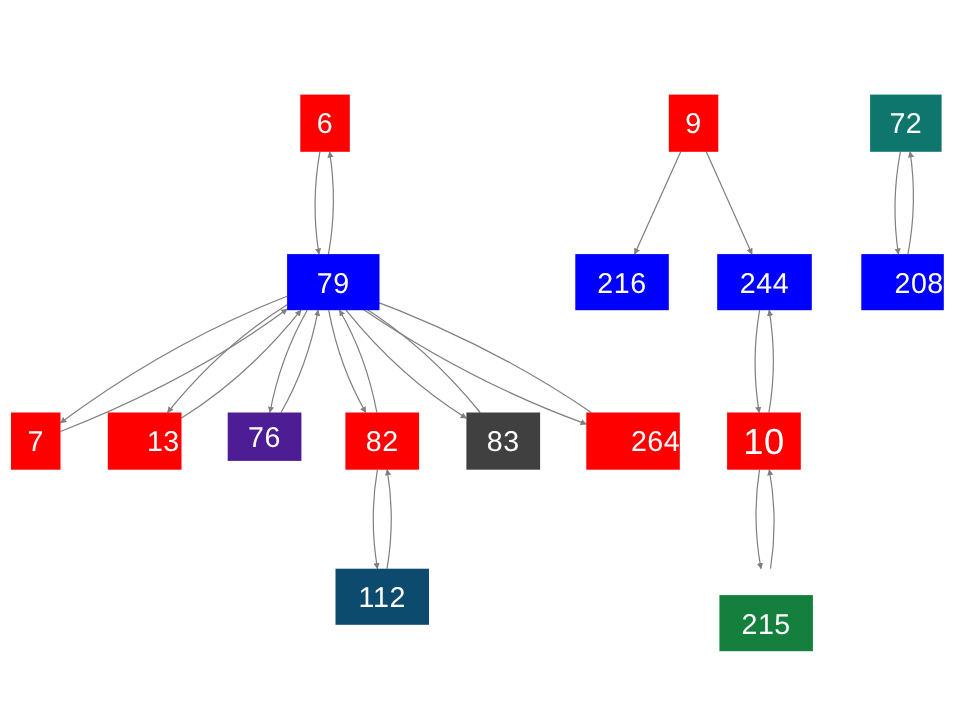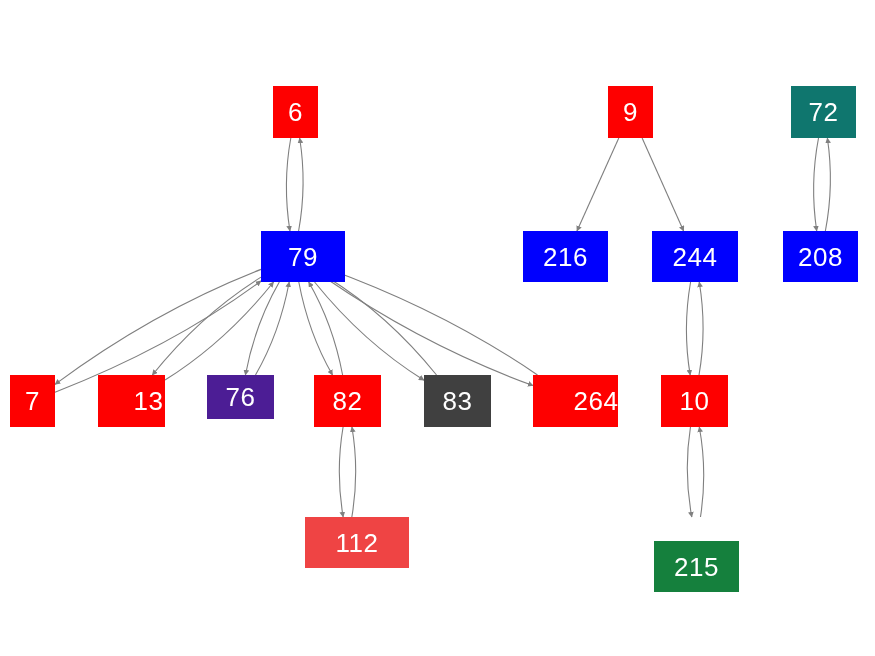--- a/index.html
+++ b/index.html
@@ -96,38 +96,38 @@
       </div>
       <div class="gnode" style="left: 314px; top: 375px; width: 67px; height: 52px; background: rgb(254, 0, 0); font-size: 26px;">
         <span class="gnode-label">82</span>
       </div>
       <div class="gnode" style="left: 424px; top: 375px; width: 67px; height: 52px; background: #404040; font-size: 26px;">
         <span class="gnode-label">83</span>
       </div>
       <div class="gnode" style="left: 533px; top: 375px; width: 85px; height: 52px; background: rgb(254, 0, 0); font-size: 26px; padding-left: 41px;">
         <span class="gnode-label">264</span>
       </div>
-      <div class="gnode" style="left: 305px; top: 517px; width: 104px; height: 51px; background: #ef4444; font-size: 26px;">
+      <div class="gnode" style="left: 305px; top: 517px; width: 85px; height: 51px; background: #0c4a6e; font-size: 26px;">
         <span class="gnode-label">112</span>
       </div>
       <div class="gnode" style="left: 608px; top: 86px; width: 45px; height: 52px; background: rgb(254, 0, 0); font-size: 26px;">
         <span class="gnode-label">9</span>
       </div>
       <div class="gnode" style="left: 523px; top: 231px; width: 85px; height: 51px; background: rgb(0, 0, 254); font-size: 26px; justify-content: center;">
         <span class="gnode-label">216</span>
       </div>
       <div class="gnode" style="left: 652px; top: 231px; width: 86px; height: 51px; background: rgb(0, 0, 254); font-size: 26px;">
         <span class="gnode-label">244</span>
       </div>
-      <div class="gnode" style="left: 661px; top: 375px; width: 67px; height: 52px; background: rgb(254, 0, 0); font-size: 26px;">
+      <div class="gnode" style="left: 661px; top: 375px; width: 67px; height: 52px; background: rgb(254, 0, 0); font-size: 33px;">
         <span class="gnode-label">10</span>
       </div>
       <div class="gnode" style="left: 654px; top: 517px; width: 85px; height: 51px; background: #15803d; font-size: 26px; margin-top: 24px;">
         <span class="gnode-label">215</span>
       </div>
       <div class="gnode" style="left: 791px; top: 86px; width: 65px; height: 52px; background: #0f766e; font-size: 26px;">
         <span class="gnode-label">72</span>
       </div>
-      <div class="gnode" style="left: 783px; top: 231px; width: 75px; height: 51px; background: rgb(0, 0, 254); font-size: 26px;">
+      <div class="gnode" style="left: 783px; top: 231px; width: 75px; height: 51px; background: rgb(0, 0, 254); font-size: 26px; justify-content: flex-end;">
         <span class="gnode-label">208</span>
       </div>
     </div>
 </div>
 
 </body></html>

